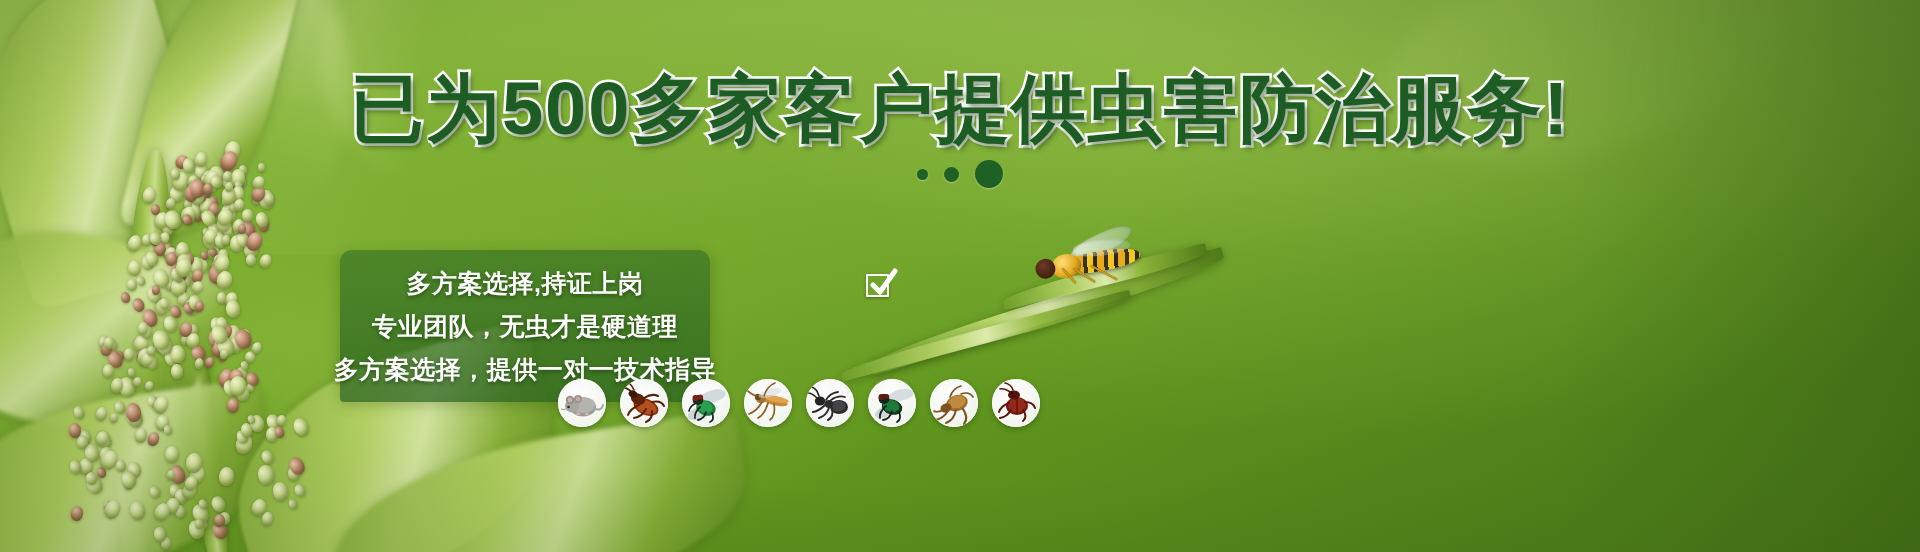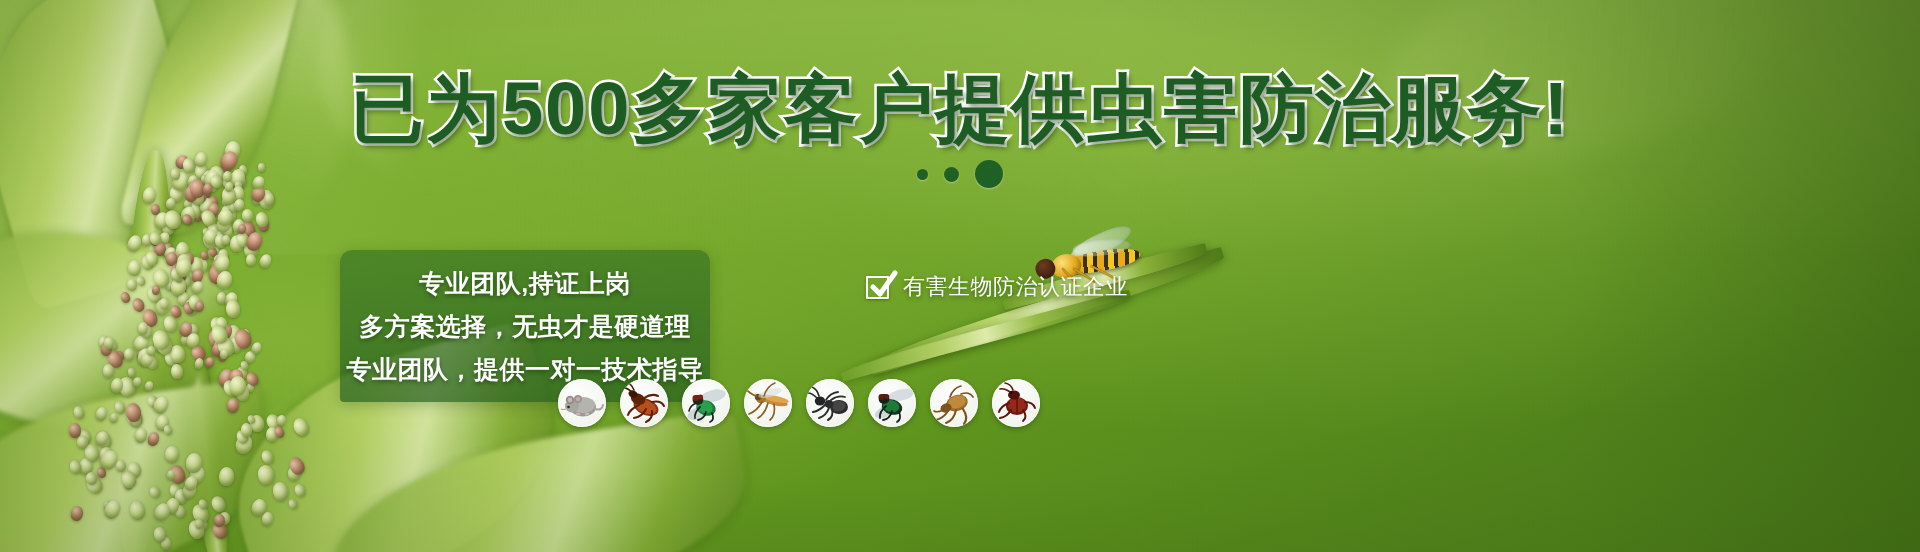--- a/index.html
+++ b/index.html
@@ -544,34 +544,33 @@
   </div>
 
   <div class="dots">
     <span class="dot sm"></span>
     <span class="dot md"></span>
     <span class="dot lg"></span>
   </div>
 
   <div class="panel"></div>
   <div class="panel-lines">
-    <div class="panel-line pl1">专业团队,持证上岗</div>
-    <div class="panel-line pl2">多方案选择，无虫才是硬道理</div>
-    <div class="panel-line pl3">专业团队，提供一对一技术指导</div>
+    <div class="panel-line pl1">多方案选择,持证上岗</div>
+    <div class="panel-line pl2">专业团队，无虫才是硬道理</div>
+    <div class="panel-line pl3">多方案选择，提供一对一技术指导</div>
   </div>
 
   <div class="checklist">
     <div class="check-item">
       <span class="check-box">
         <span class="sq"></span>
         <svg width="30" height="32" viewBox="0 0 30 32" fill="none" aria-hidden="true">
           <path d="M5 19 L12 26 L27 5" stroke="#ffffff" stroke-width="5" stroke-linecap="round" stroke-linejoin="round"></path>
         </svg>
       </span>
-      <span class="check-text">有害生物防治认证企业</span>
     </div>
   </div>
 
   <div class="pestrow">
 
     <div class="pest" title="">
       <svg width="48" height="48" viewBox="0 0 48 48">
         <ellipse cx="25" cy="28" rx="13" ry="9.5" fill="#9a9a96"></ellipse>
         <ellipse cx="25" cy="26" rx="12" ry="8" fill="#b4b3ad"></ellipse>
         <ellipse cx="14" cy="27" rx="7" ry="6.5" fill="#a7a6a0"></ellipse>

